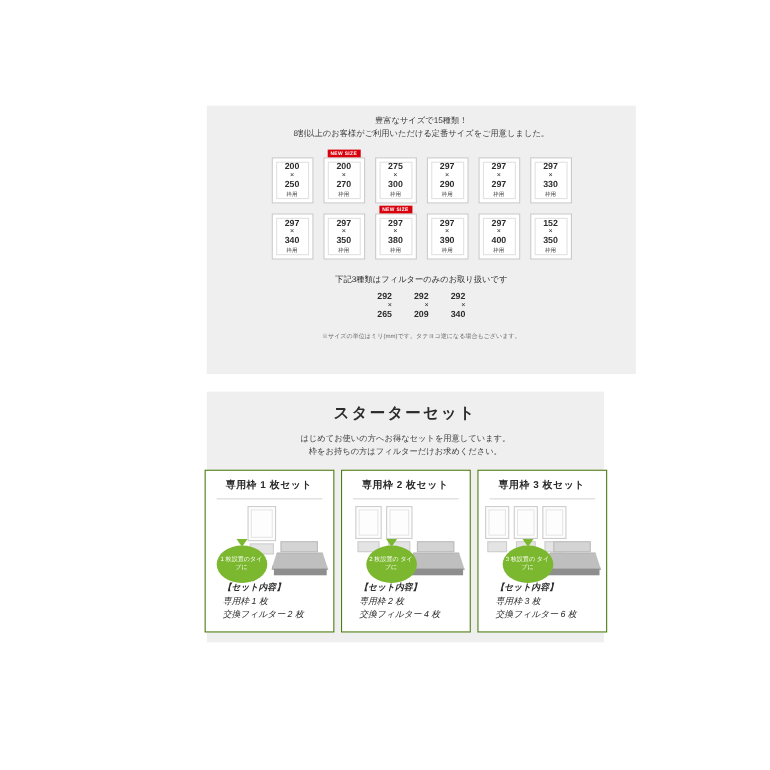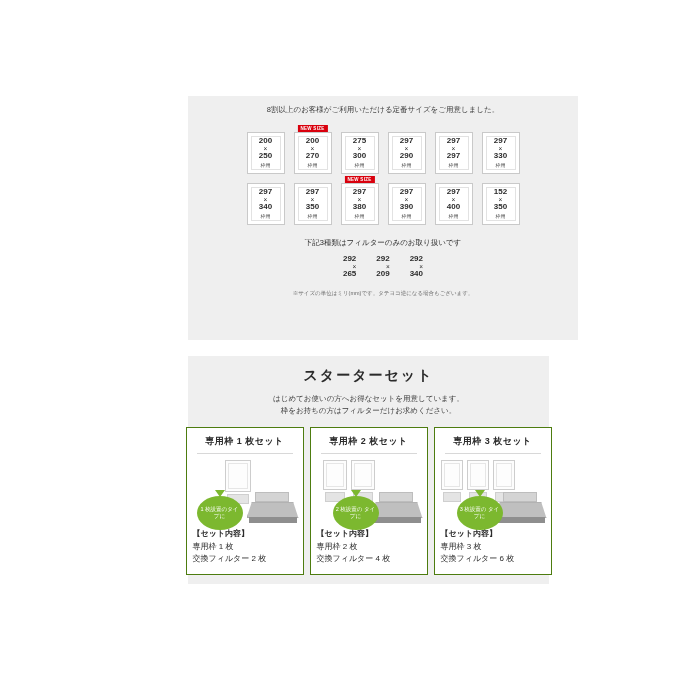--- a/index.html
+++ b/index.html
@@ -261,35 +261,37 @@
   .arrow {
     position: absolute;
     width: 0; height: 0;
     border-left: 5px solid transparent;
     border-right: 5px solid transparent;
     border-top: 7px solid #7cb82f;
     z-index: 3;
   }
   .set-contents {
     position: absolute;
-    left: 6px;
+    left: 16px;
     bottom: 8px;
     font-size: 8px;
     color: #2b2b2b;
     line-height: 1.6;
+    font-style: italic;
   }
   .set-contents .hdr { font-weight: bold; }
 </style>
 </head>
 <body>
 
 <div id="page">
 
   <div class="panel" id="size-panel">
     <div class="section-sub">
+      <div>豊富なサイズで15種類！</div>
       <div>8割以上のお客様がご利用いただける定番サイズをご用意しました。</div>
     </div>
 
     <div class="size-rows">
 
       <div class="size-row">
         <div class="size-card">
           <div class="inner"></div>
           <div class="txt">
             <span>200</span>

